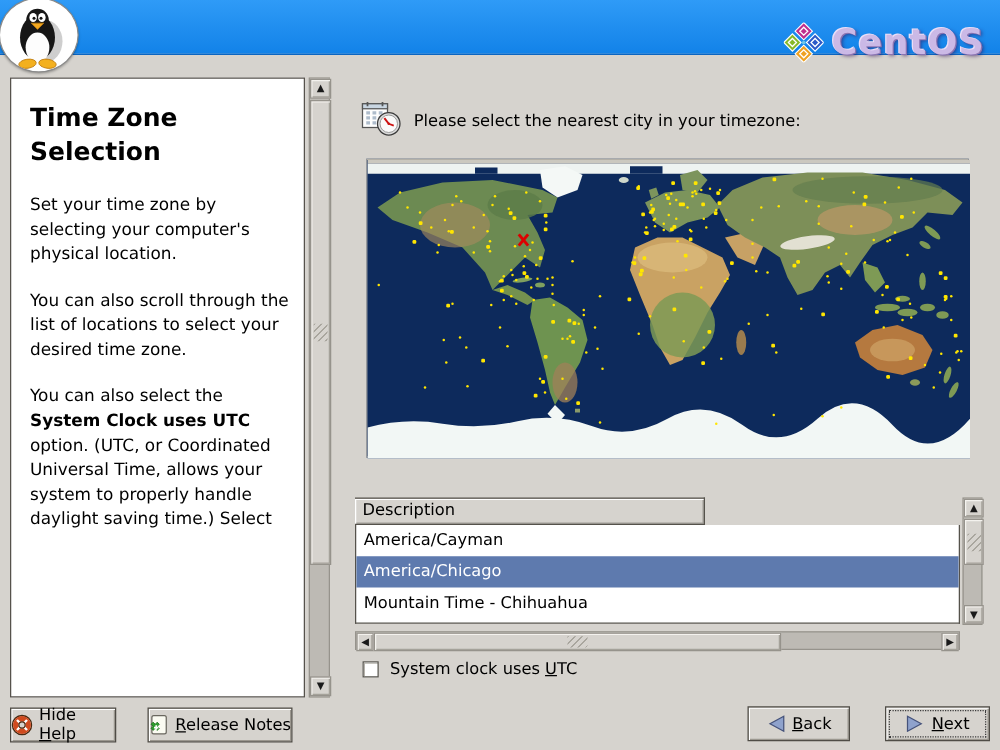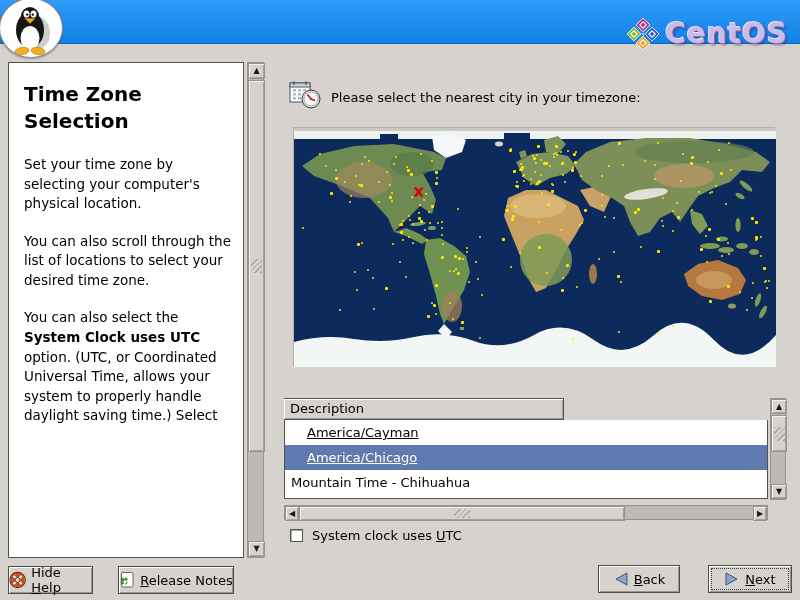--- a/index.html
+++ b/index.html
@@ -57,21 +57,21 @@
   .tz-table { position:absolute; left:284px; top:398px; width:484px; }
   .thead { display:flex; height:22px; }
   .hcell { background:#d6d3ce; border:1px solid #55524b;
            box-shadow:inset 1px 1px 0 #fff, inset -1px -1px 0 #a09d95;
            font-size:13px; padding:2px 0 0 6px; color:#000; }
   .hcell.c-loc { width:204px; }
   .hcell.c-desc { width:280px; border-left:none; }
   .tbody { background:#fff; border:1px solid #55524b; border-top:none; height:79px; overflow:hidden; }
   .trow { display:flex; height:25px; line-height:25px; font-size:13px; color:#000; }
   .trow.sel { background:#5e7aae; color:#fff; }
-  .tcell.c-loc { width:204px; padding-left:22px;text-decoration:underline; }
+  .tcell.c-loc { width:204px; padding-left:6px; }
   .tcell.c-desc { flex:1; padding-left:6px; }
 
   .tz-vscroll { position:absolute; left:770px; top:398px; width:16px; height:102px; }
   .tz-vscroll .up   { left:0; top:0; width:16px; height:15px; }
   .tz-vscroll .down { left:0; bottom:0; width:16px; height:15px; }
   .tz-vscroll .sb-thumb { left:0; top:16px; width:16px; height:37px; }
 
   .tz-hscroll { position:absolute; left:284px; top:505px; width:484px; height:15px; }
   .tz-hscroll .left  { left:0; top:0; width:14px; height:15px; }
   .tz-hscroll .right { right:0; top:0; width:14px; height:15px; }

